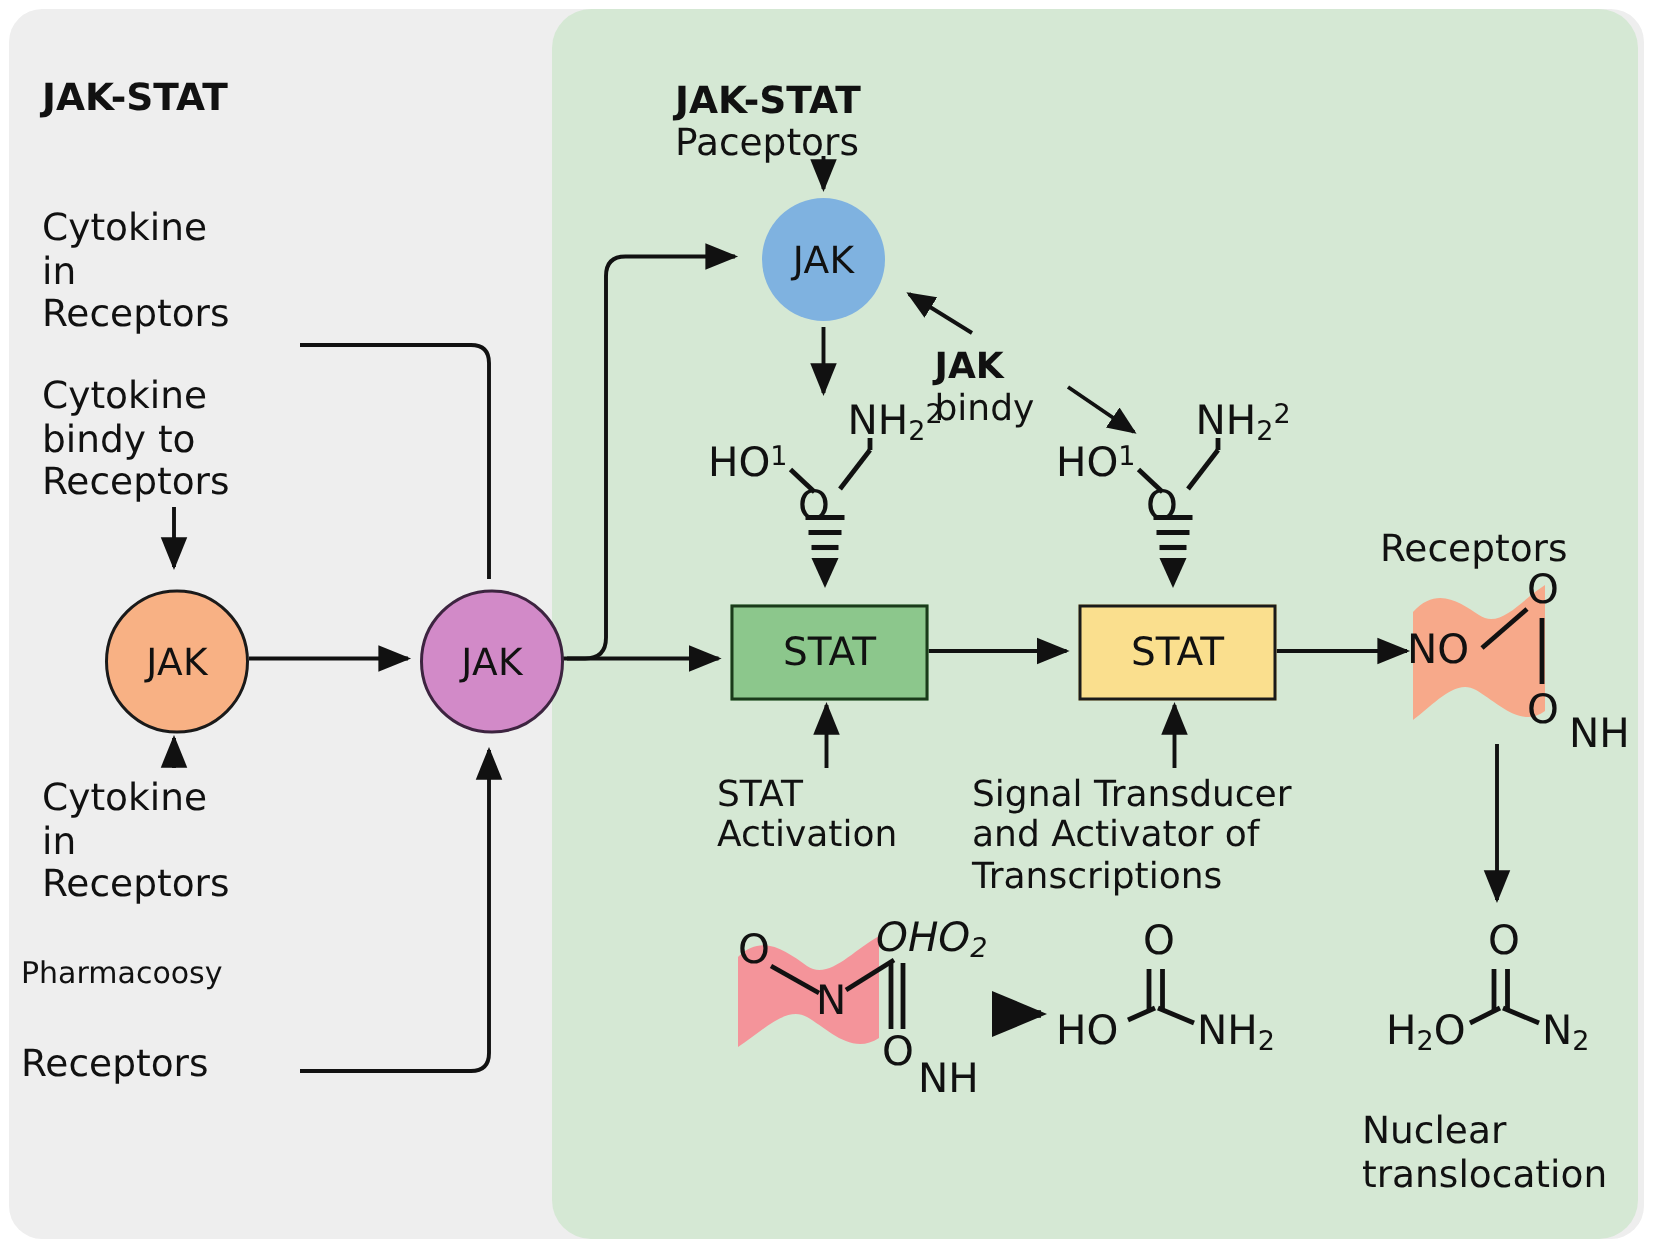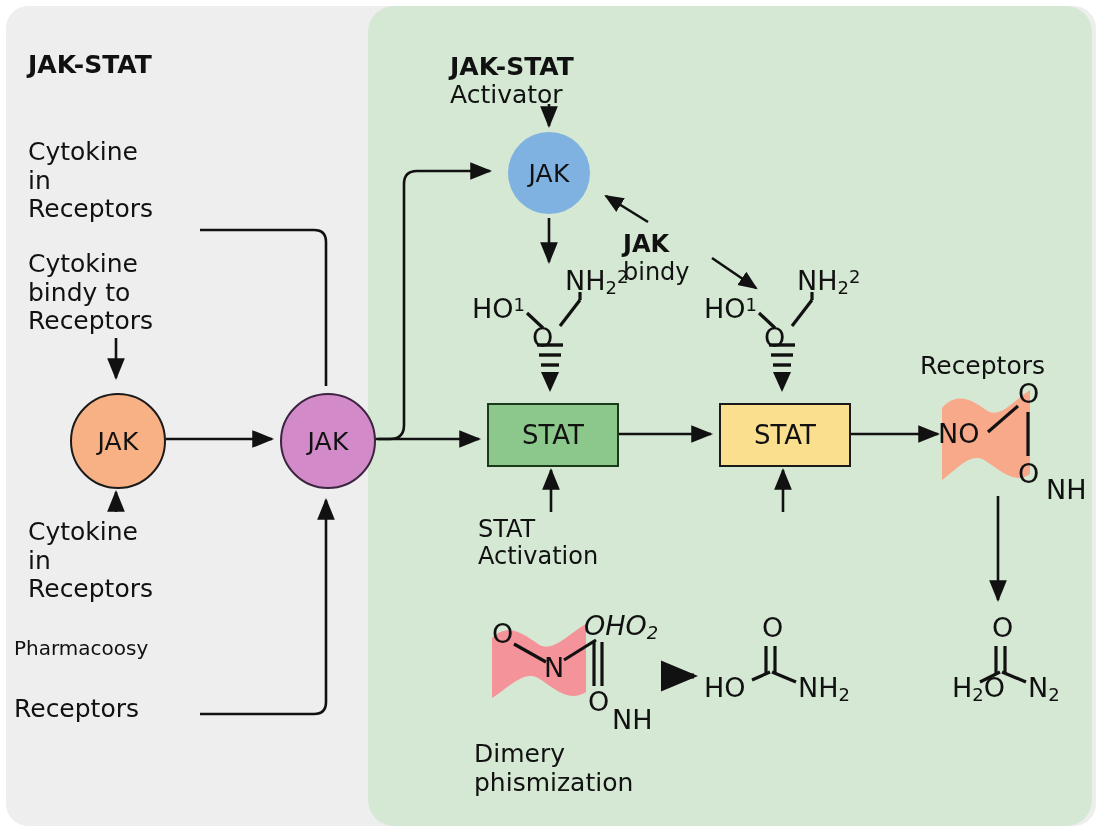--- a/index.html
+++ b/index.html
@@ -188,30 +188,33 @@
   <div class="txt" id="t-cyto2">Cytokine
 bindy to
 Receptors</div>
   <div class="txt" id="t-cyto3">Cytokine
 in
 Receptors</div>
   <div class="txt" id="t-pharm">Pharmacoosy</div>
   <div class="txt" id="t-recept-left">Receptors</div>
 
   <div class="txt" id="t-green-title">
-    <span class="b">JAK-STAT</span><span>Activator</span>
+    <span class="b">JAK-STAT</span><span>Paceptors</span>
   </div>
   <div class="txt" id="t-jakhinl">
     <span class="b">JAK</span><span>bindy</span>
   </div>
   <div class="txt" id="t-statact">STAT
 Activation</div>
+  <div class="txt" id="t-sigtrans">Signal Transducer
+and Activator of
+Transcriptions</div>
   <div class="txt" id="t-receptors-r">Receptors</div>
-  <div class="txt" id="t-dimery">Dimery
-phismization</div>
+  <div class="txt" id="t-nuclear">Nuclear
+translocation</div>
 
   <div class="chem" id="chem-green" style="left:470px;top:265px;width:160px;height:120px;">
     <span class="at" style="left:2px;top:28px;"><span>HO</span><span class="sup">1</span></span>
     <span class="at" style="left:62px;top:57px;"><span>O</span></span>
     <span class="at" style="left:95px;top:0px;"><span>NH</span><span class="sub">2</span><span class="sup">2</span></span>
   </div>
 
   <div class="chem" id="chem-yellow" style="left:702px;top:265px;width:160px;height:120px;">
     <span class="at" style="left:2px;top:28px;"><span>HO</span><span class="sup">1</span></span>
     <span class="at" style="left:62px;top:57px;"><span>O</span></span>
@@ -262,21 +265,21 @@
     <g stroke="#111" stroke-width="3.2" fill="none">
       <line x1="66" y1="34" x2="66" y2="62"></line>
       <line x1="75" y1="34" x2="75" y2="62"></line>
       <line x1="52" y1="68" x2="70" y2="60"></line>
       <line x1="72" y1="60" x2="96" y2="70"></line>
     </g>
   </svg>
 
   <div class="chem" style="left:918px;top:612px;width:180px;height:120px;">
     <span class="at" style="left:74px;top:0px;"><span>O</span></span>
-    <span class="at" style="left:6px;top:60px;margin-left:28px;"><span>H</span><span class="sub">2</span><span>O</span></span>
+    <span class="at" style="left:6px;top:60px;"><span>H</span><span class="sub">2</span><span>O</span></span>
     <span class="at" style="left:110px;top:60px;"><span>N</span><span class="sub">2</span></span>
   </div>
   <svg class="blob" style="left:918px;top:612px;width:180px;height:120px;" viewBox="0 0 180 120">
     <g stroke="#111" stroke-width="3.2" fill="none">
       <line x1="78" y1="34" x2="78" y2="62"></line>
       <line x1="87" y1="34" x2="87" y2="62"></line>
       <line x1="62" y1="70" x2="82" y2="60"></line>
       <line x1="84" y1="60" x2="108" y2="70"></line>
     </g>
   </svg>

